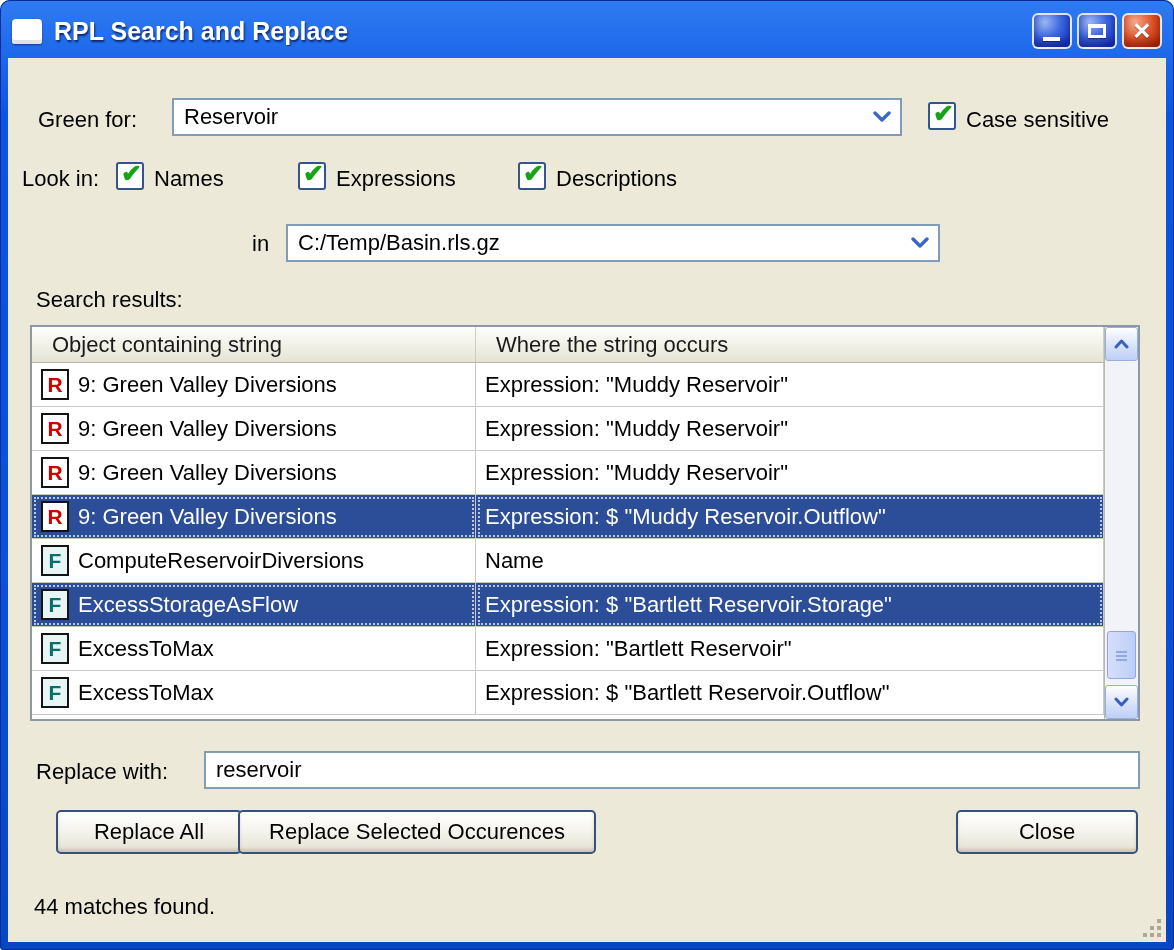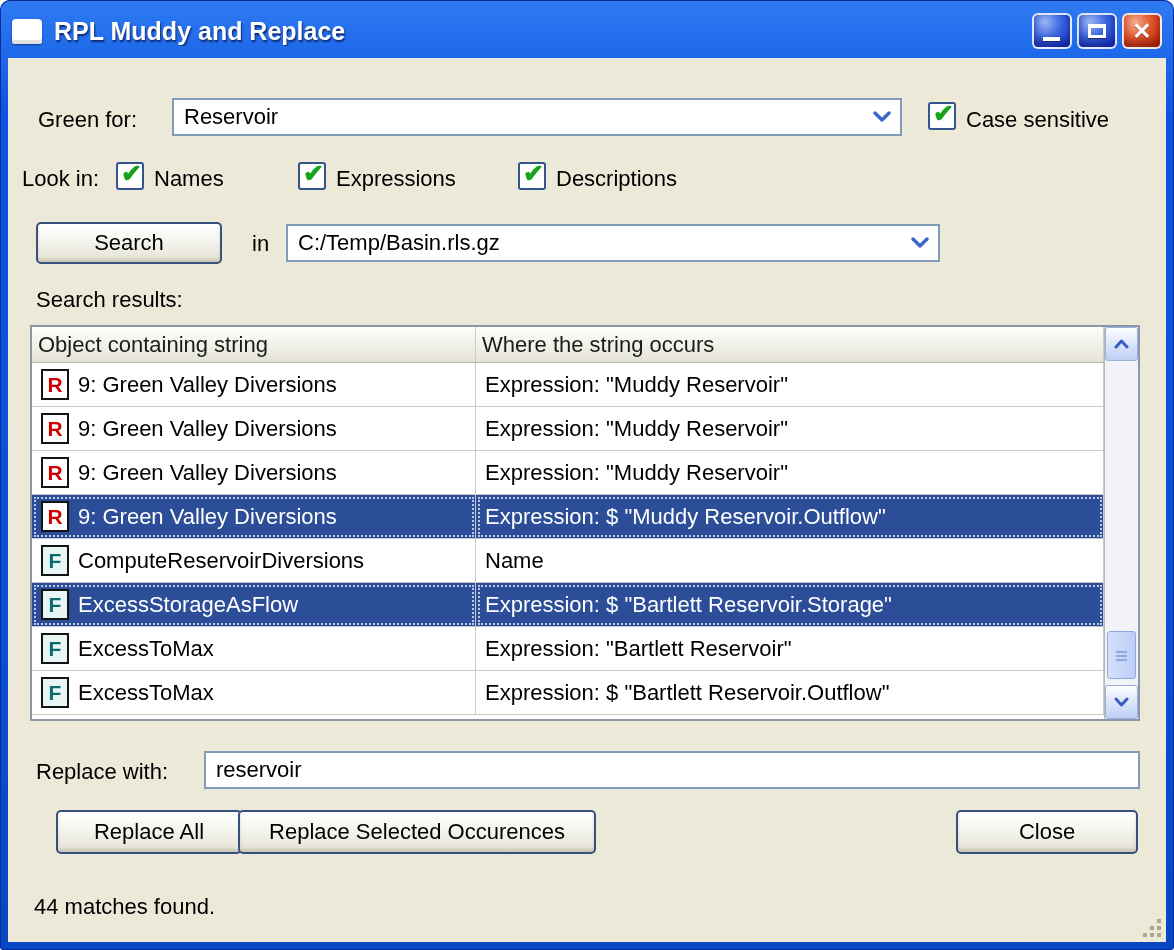--- a/index.html
+++ b/index.html
@@ -89,21 +89,21 @@
 
   
   .results-table {
     border:2px solid #8a98a8; background:#fff; display:flex; overflow:hidden;
   }
   .table-main { flex:1; display:flex; flex-direction:column; overflow:hidden; }
   .results-header { display:flex; height:36px; flex:0 0 auto;
     background:linear-gradient(180deg,#fdfdfb 0%, #f0efe5 60%, #e3e2d4 100%);
     border-bottom:1px solid #b6b5a6;
   }
-  .hcell { display:flex; align-items:center; padding:0 6px; font-size:22px; color:#1a1a1a;
+  .hcell { display:flex; align-items:center; padding:0 20px; font-size:22px; color:#1a1a1a;
     border-right:1px solid #cfcec0; white-space:nowrap; overflow:hidden; }
   .hc1 { width:444px; } .hc2 { flex:1; }
   .rows { flex:1; display:flex; flex-direction:column; overflow:hidden; }
   .row { display:flex; height:44px; flex:0 0 auto; }
   .cell {
     display:flex; align-items:center; gap:9px; padding:0 9px;
     border-right:1px solid #c9c9c9; border-bottom:1px solid #c9c9c9;
     font-size:22px; color:#000; background:#fff; white-space:nowrap; overflow:hidden;
   }
   .c1 { width:444px; } .c2 { flex:1; }
@@ -137,21 +137,21 @@
     background:#aba893;
     box-shadow: 0 -7px #aba893, 0 -14px #aba893, -7px 0 #aba893, -14px 0 #aba893, -7px -7px #aba893; }
 </style>
 </head>
 <body>
 
 <div class="window">
 
   <div class="titlebar">
     <div class="win-icon"></div>
-    <div class="title-text">RPL Muddy and Replace</div>
+    <div class="title-text">RPL Search and Replace</div>
     <div class="win-controls">
       <div class="win-btn btn-min">
           <span class="min-glyph"></span>
         </div>
       <div class="win-btn btn-max">
           <span class="max-glyph"></span>
         </div>
       <div class="win-btn btn-close"></div>
     </div>
   </div>
@@ -171,21 +171,20 @@
     <div class="abs label" style="left:958px; top:48px;">Case sensitive</div>
 
     <div class="abs label" style="left:14px; top:107px;">Look in:</div>
     <span class="checkbox" style="left:108px; top:104px;" data-checked="true"></span>
     <div class="abs label" style="left:146px; top:107px;">Names</div>
     <span class="checkbox" style="left:290px; top:104px;" data-checked="true"></span>
     <div class="abs label" style="left:328px; top:107px;">Expressions</div>
     <span class="checkbox" style="left:510px; top:104px;" data-checked="true"></span>
     <div class="abs label" style="left:548px; top:107px;">Descriptions</div>
 
-    <div class="abs xp-btn" style="left:28px; top:164px; width:186px; height:42px;">Search</div>
     <div class="abs label" style="left:244px; top:172px;">in</div>
     <div class="abs combo" style="left:278px; top:166px; width:654px; height:38px;">
       <span class="combo-text">C:/Temp/Basin.rls.gz</span>
       <span class="combo-arrow">
         <svg width="18" height="12" viewBox="0 0 18 12">
             <path d="M2 2 L9 9 L16 2" fill="none" stroke="#3b67c8" stroke-width="3.4" stroke-linecap="round" stroke-linejoin="round"></path>
           </svg>
       </span>
     </div>
 

